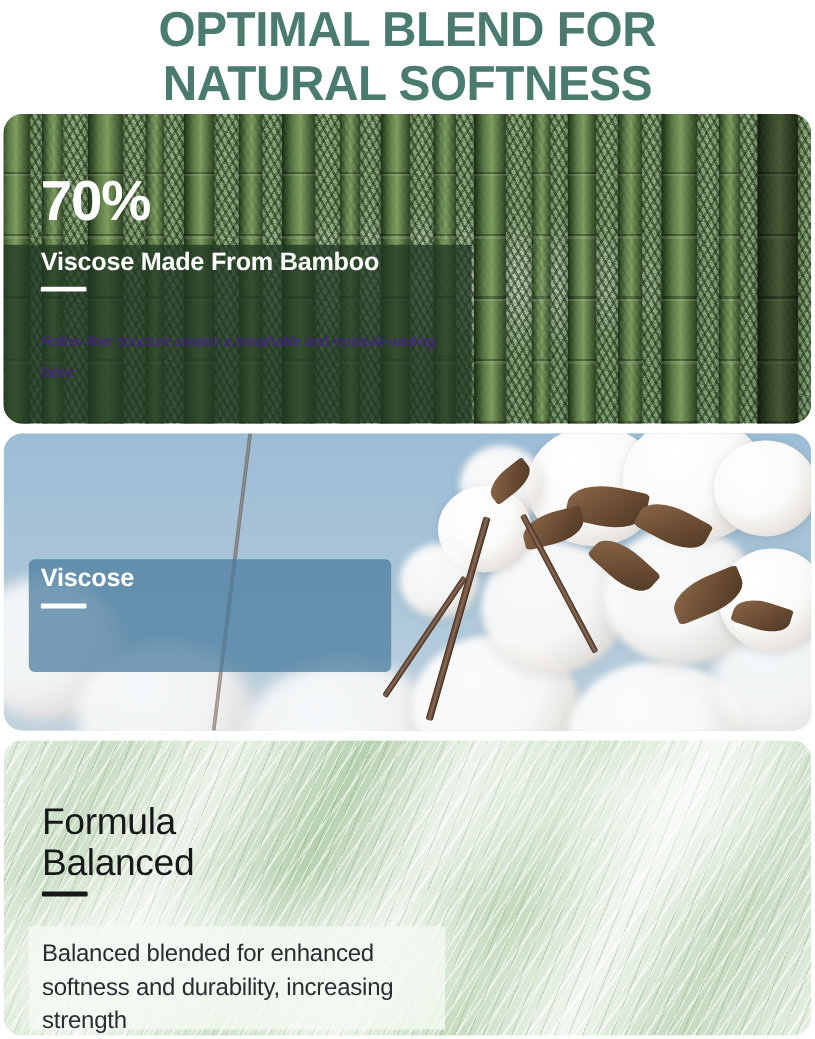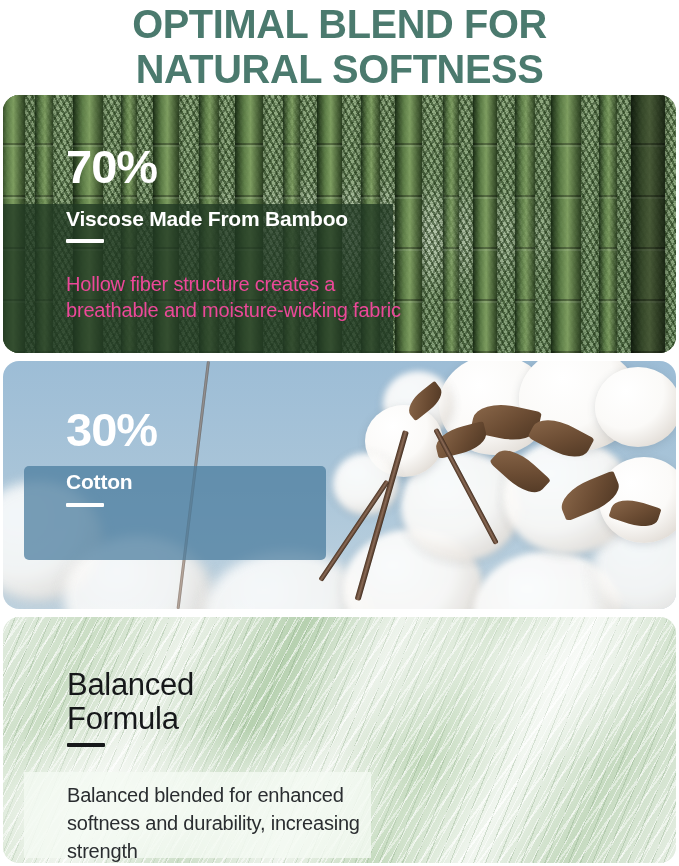--- a/index.html
+++ b/index.html
@@ -124,21 +124,21 @@
   .ov-blue {
     left: 21px; top: 105px; width: 302px; height: 94px;
     background: rgba(74,124,158,0.74);
     border-radius: 5px;
   }
   .ov-light {
     left: 21px; top: 155px; width: 347px; height: 86px;
     background: rgba(244,250,242,0.80);
   }
 
-  .content { position: absolute; left: 0; top: 0; right: 0; bottom: 0; margin-left: 32px; }
+  .content { position: absolute; left: 0; top: 0; right: 0; bottom: 0; }
 
   .pct {
     position: absolute;
     color: #ffffff;
     font-weight: bold;
     font-size: 47px;
     line-height: 47px;
     letter-spacing: -1px;
   }
   .p1 .pct { left: 31px; top: 48px; }
@@ -159,24 +159,25 @@
     position: absolute;
     width: 38px; height: 4px;
     background: #ffffff;
     border-radius: 1px;
   }
   .p1 .rule { left: 31px; top: 144px; }
   .p2 .rule { left: 31px; top: 142px; }
 
   .body {
     position: absolute;
-    color: #ec4899;
-    font-size: 20px;
+    color: #4c1d95;
+    font-size: 12px;
     line-height: 26px;
     letter-spacing: -0.2px;
+    font-style: italic;
   }
   .p1 .body { left: 31px; top: 176px; width: 350px; }
   .p2 .body { left: 31px; top: 169px; width: 300px; }
 
   
   .head3 {
     position: absolute;
     left: 32px; top: 51px;
     color: #16181a;
     font-size: 31px;
@@ -270,32 +271,31 @@
     <div class="bract" style="left:556px; top:120px; width:62px; height:30px; transform:rotate(-22deg);"></div>
     <div class="bract" style="left:608px; top:140px; width:48px; height:24px; transform:rotate(18deg);"></div>
     <div class="bract" style="left:402px; top:30px;  width:40px; height:20px; transform:rotate(-38deg);"></div>
     <div class="stem" style="left:400px; top:70px;  width:6px;  height:176px; transform:rotate(16deg); transform-origin:top center;"></div>
     <div class="stem" style="left:430px; top:68px;  width:5px;  height:130px; transform:rotate(-28deg); transform-origin:top center;"></div>
     <div class="stem" style="left:382px; top:120px; width:5px;  height:120px; transform:rotate(34deg); transform-origin:top center;"></div>
     <div class="stem" style="left:204px; top:0px;   width:3px;  height:250px; transform:rotate(7deg); transform-origin:top center; opacity:.55;"></div>
   </div>
   <div class="ov ov-blue"></div>
   <div class="content">
-    <div class="pct">30%</div>
-    <div class="sub">Cotton</div>
+    <div class="sub">Viscose</div>
     <div class="rule"></div>
   </div>
 </div>
 
 <div class="panel p3">
   <div class="bg silk"></div>
   <div class="bg silk-lines"></div>
   <div class="bg silk-sheen"></div>
   <div class="ov ov-light"></div>
   <div class="content">
     <div class="head3">
+      <span style="display:block">Formula</span>
       <span style="display:block">Balanced</span>
-      <span style="display:block">Formula</span>
     </div>
     <div class="rule3"></div>
     <div class="body3">Balanced blended for enhanced softness and durability, increasing strength</div>
   </div>
 </div>
 
 </body></html>

